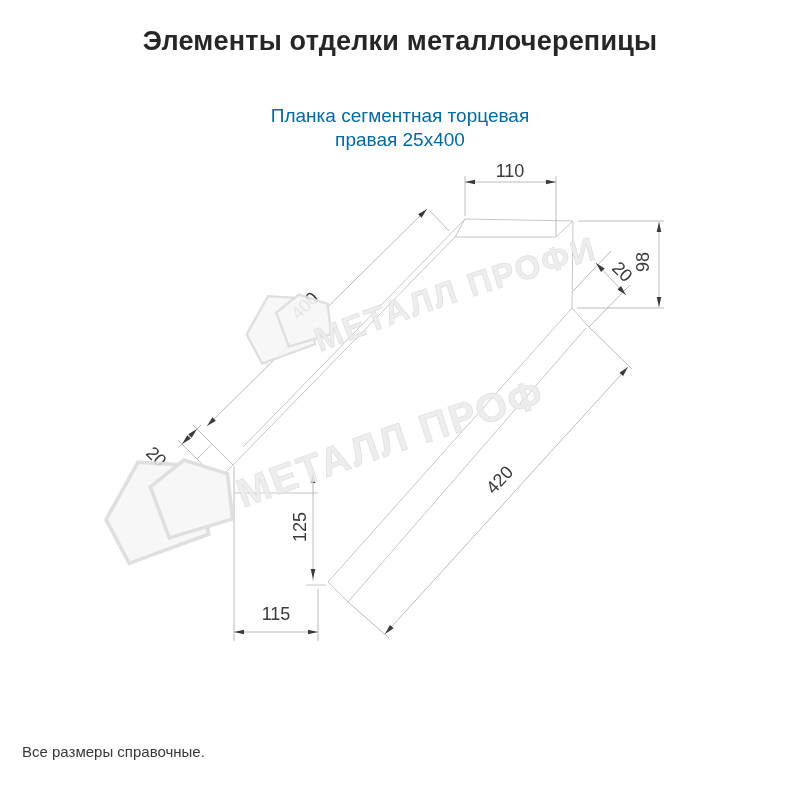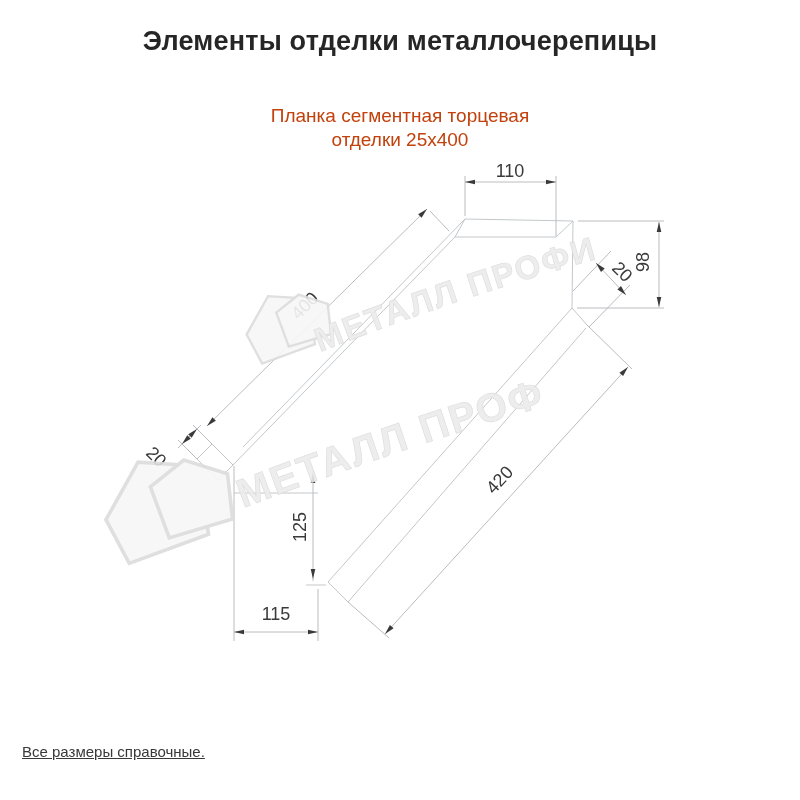--- a/index.html
+++ b/index.html
@@ -13,28 +13,28 @@
   }
   .page-title{
     position:absolute;top:26px;left:0;width:800px;
     text-align:center;
     font-size:27px;font-weight:bold;color:#262626;
     letter-spacing:0.2px;
   }
   .subtitle{
     position:absolute;top:104px;left:0;width:800px;
     text-align:center;
-    font-size:19px;color:#c2410c;line-height:24px;
+    font-size:19px;color:#0369a1;line-height:24px;
   }
   .drawing{
     position:absolute;top:0;left:0;width:800px;height:800px;
   }
   .notes{
     position:absolute;left:22px;top:740px;
-    font-size:15px;color:#383838;line-height:24px;text-decoration:underline;
+    font-size:15px;color:#383838;line-height:24px;
   }
   svg text.dim{
     font-family:"Liberation Sans", sans-serif;
     font-size:18px;fill:#3a3a3a;
   }
   svg .partline{stroke:#c3c7ca;stroke-width:1;fill:none;}
   svg .dimline{stroke:#b9bcc0;stroke-width:1;fill:none;}
   svg .arrow{fill:#3a3a3a;stroke:none;}
   svg .wm-text{
     font-family:"Liberation Sans", sans-serif;
@@ -45,21 +45,21 @@
 </style>
 </head>
 <body>
 
 <div class="page">
 
   <div class="page-title">Элементы отделки металлочерепицы</div>
 
   <div class="subtitle">
     <div>Планка сегментная торцевая</div>
-    <div>отделки 25x400</div>
+    <div>правая 25x400</div>
   </div>
 
   <svg class="drawing" viewBox="0 0 800 800">
 
     <defs>
       <path id="wm1" d="M 320,352 Q 462,296 604,257"></path>
       <path id="wm2" d="M 243,508 Q 396,450 550,404"></path>
     </defs>
 
     <g>

